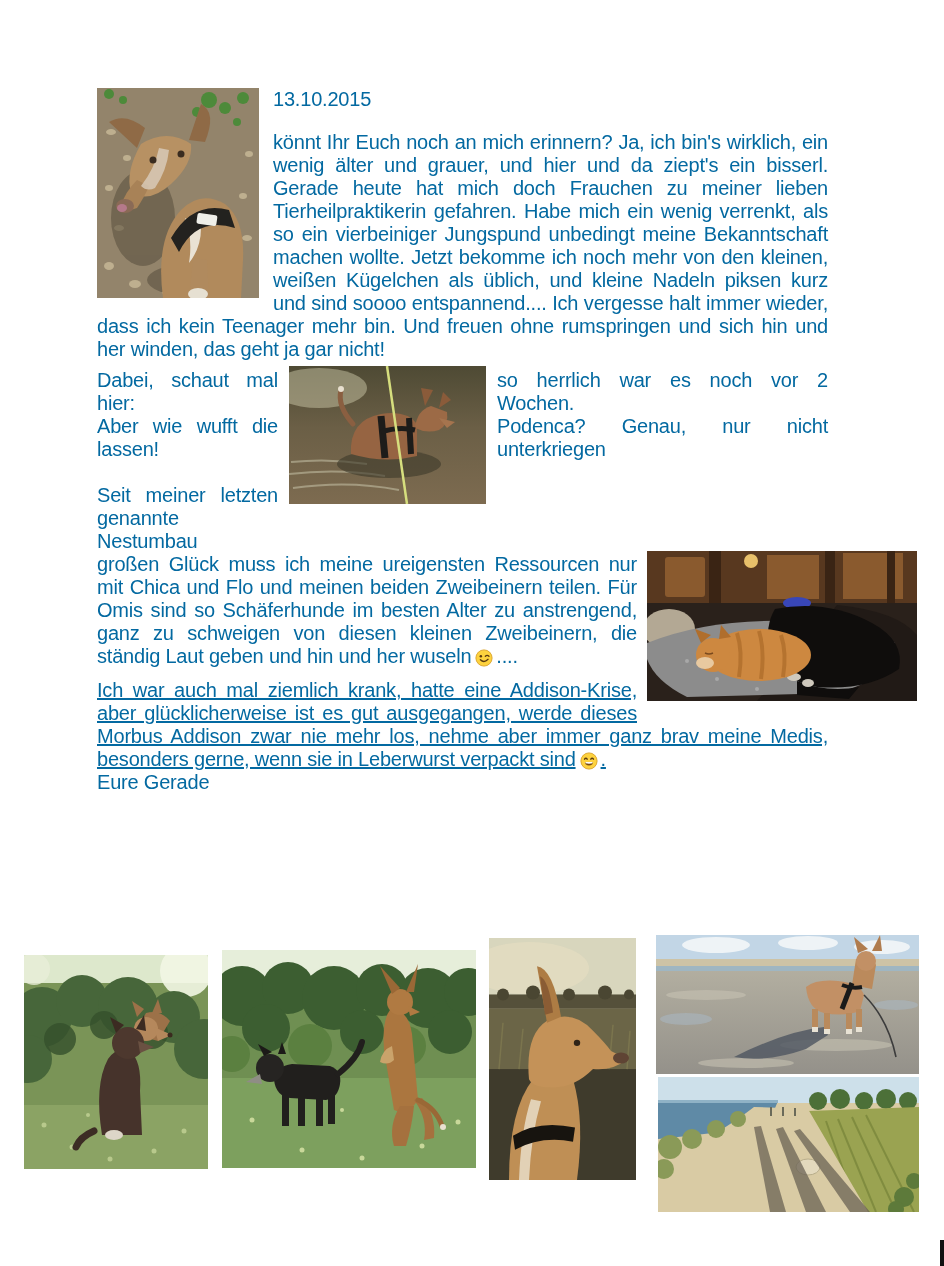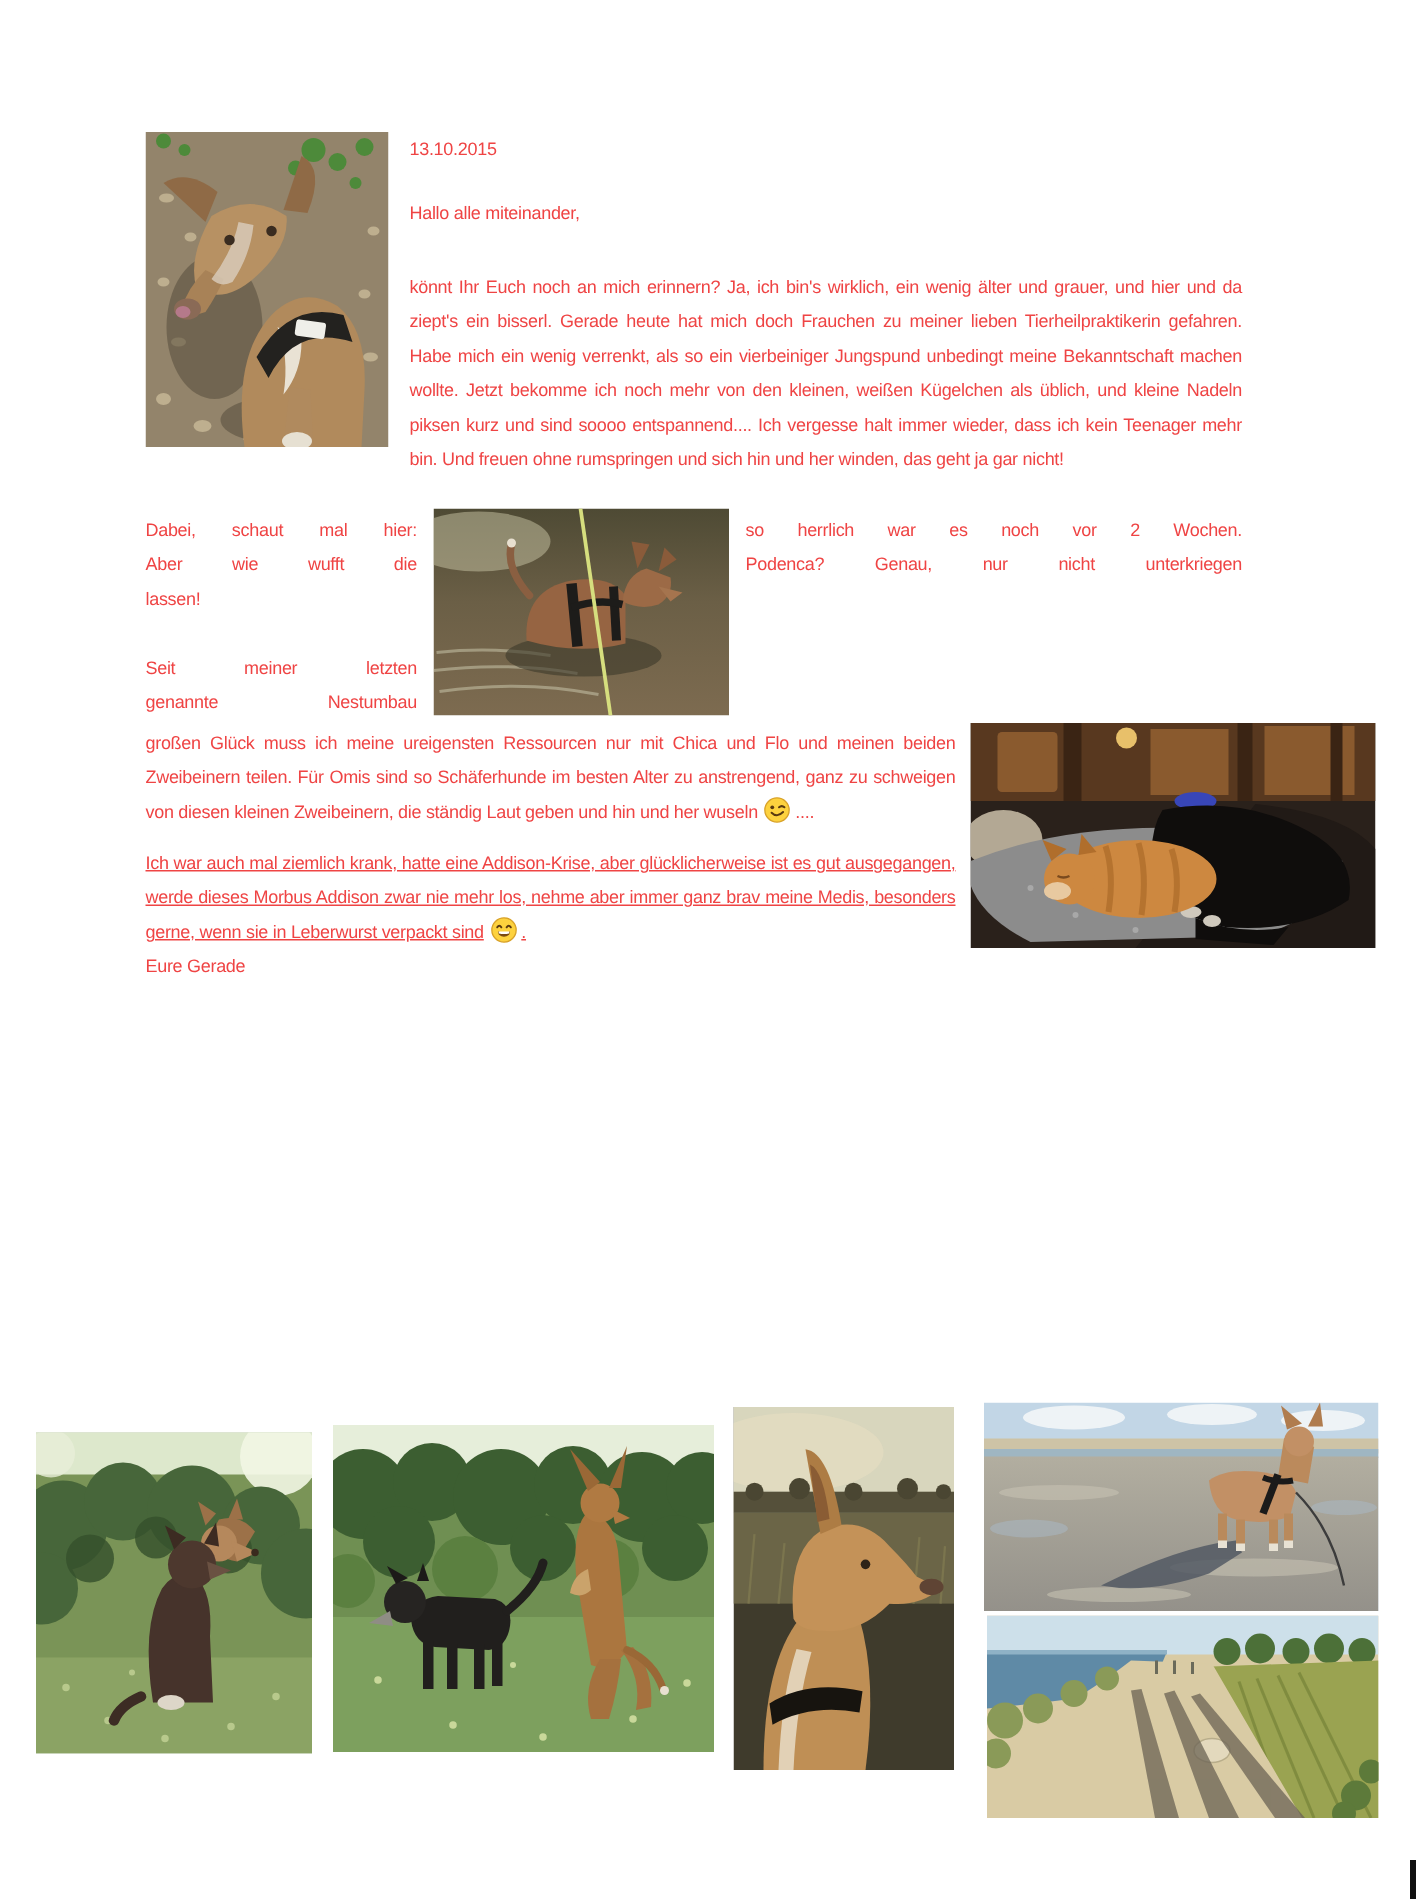--- a/index.html
+++ b/index.html
@@ -1,27 +1,27 @@
 <!DOCTYPE html>
 <html lang="de"><head>
 <meta charset="utf-8">
 <style>
   html,body{margin:0;padding:0;background:#ffffff;}
   body{width:944px;height:1266px;font-family:"Liberation Sans","DejaVu Sans",sans-serif;}
   .page{position:relative;width:944px;height:1266px;background:#fff;overflow:hidden;}
   .content{padding:88px 116px 0 97px;}
   p{margin:0;}
-  .line,.body,.mlines{font-size:12px;line-height:23px;color:#ef4444;letter-spacing:-0.2px;}
+  .line,.body,.mlines{font-size:20px;line-height:23px;color:#0369a1;letter-spacing:-0.2px;}
   .body{text-align:justify;}
   .date{margin-bottom:20px;}
   .greeting{margin-bottom:26px;}
   .photo{background:#fff;}
   .photo svg,.gphoto svg,.emoji svg{display:block;width:100%;height:100%;}
   .p-portrait{float:left;width:162px;height:210px;margin:0 14px 8px 0;}
-  .sec2{display:flex;gap:11px;clear:both;margin-top:24px;min-height:142px;}
+  .sec2{display:flex;gap:11px;clear:both;margin-top:8px;min-height:142px;}
   .colL{width:181px;flex:0 0 181px;}
   .colR{flex:1;}
   .p-water{flex:0 0 197px;width:197px;height:138px;margin-top:-3px;}
   .mlines{white-space:pre-line;text-align:justify;text-align-last:justify;}
   .gap24{margin-top:23px;}
   .gap48{margin-top:46px;}
   .bridge{margin-top:4px;}
   .p-cat{float:right;width:270px;height:150px;margin:-2px -89px 6px 10px;}
   .para-gap{margin-top:11px;text-decoration:underline;}
   .emoji{display:inline-block;width:18px;height:18px;vertical-align:-4px;margin:0 3px 0 4px;}
@@ -82,21 +82,20 @@
           <ellipse cx="28" cy="118" rx="9" ry="7" fill="#8a6a56"></ellipse>
           <ellipse cx="25" cy="120" rx="5" ry="4" fill="#b5798a"></ellipse>
           <path d="M62 60 Q58 80 44 98 Q50 104 58 100 Q70 82 72 62 Z" fill="#d9cdbd" opacity=".8"></path>
           <circle cx="56" cy="72" r="3.5" fill="#3a2c20"></circle>
           <circle cx="84" cy="66" r="3.5" fill="#3a2c20"></circle>
           <path d="M96 170 L92 210 L112 210 L110 172 Z" fill="#b08a5e"></path>
           <ellipse cx="101" cy="206" rx="10" ry="6" fill="#e6e0d2"></ellipse>
         </svg>
       </div>
       <p class="line date">13.10.2015</p>
-      <p class="line greeting">Hallo alle miteinander,</p>
       <p class="body">könnt Ihr Euch noch an mich erinnern? Ja, ich bin's wirklich, ein wenig älter und grauer, und hier und da ziept's ein bisserl. Gerade heute hat mich doch Frauchen zu meiner lieben Tierheilpraktikerin gefahren. Habe mich ein wenig verrenkt, als so ein vierbeiniger Jungspund unbedingt meine Bekanntschaft machen wollte. Jetzt bekomme ich noch mehr von den kleinen, weißen Kügelchen als üblich, und kleine Nadeln piksen kurz und sind soooo entspannend.... Ich vergesse halt immer wieder, dass ich kein Teenager mehr bin. Und freuen ohne rumspringen und sich hin und her winden, das geht ja gar nicht!</p>
     </section>
 
     <section class="sec2">
       <div class="colL">
         <p class="mlines">Dabei, schaut mal hier:
 Aber wie wufft die</p>
         <p class="line">lassen!</p>
         <p class="mlines gap24">Seit meiner letzten
 genannte Nestumbau</p>

